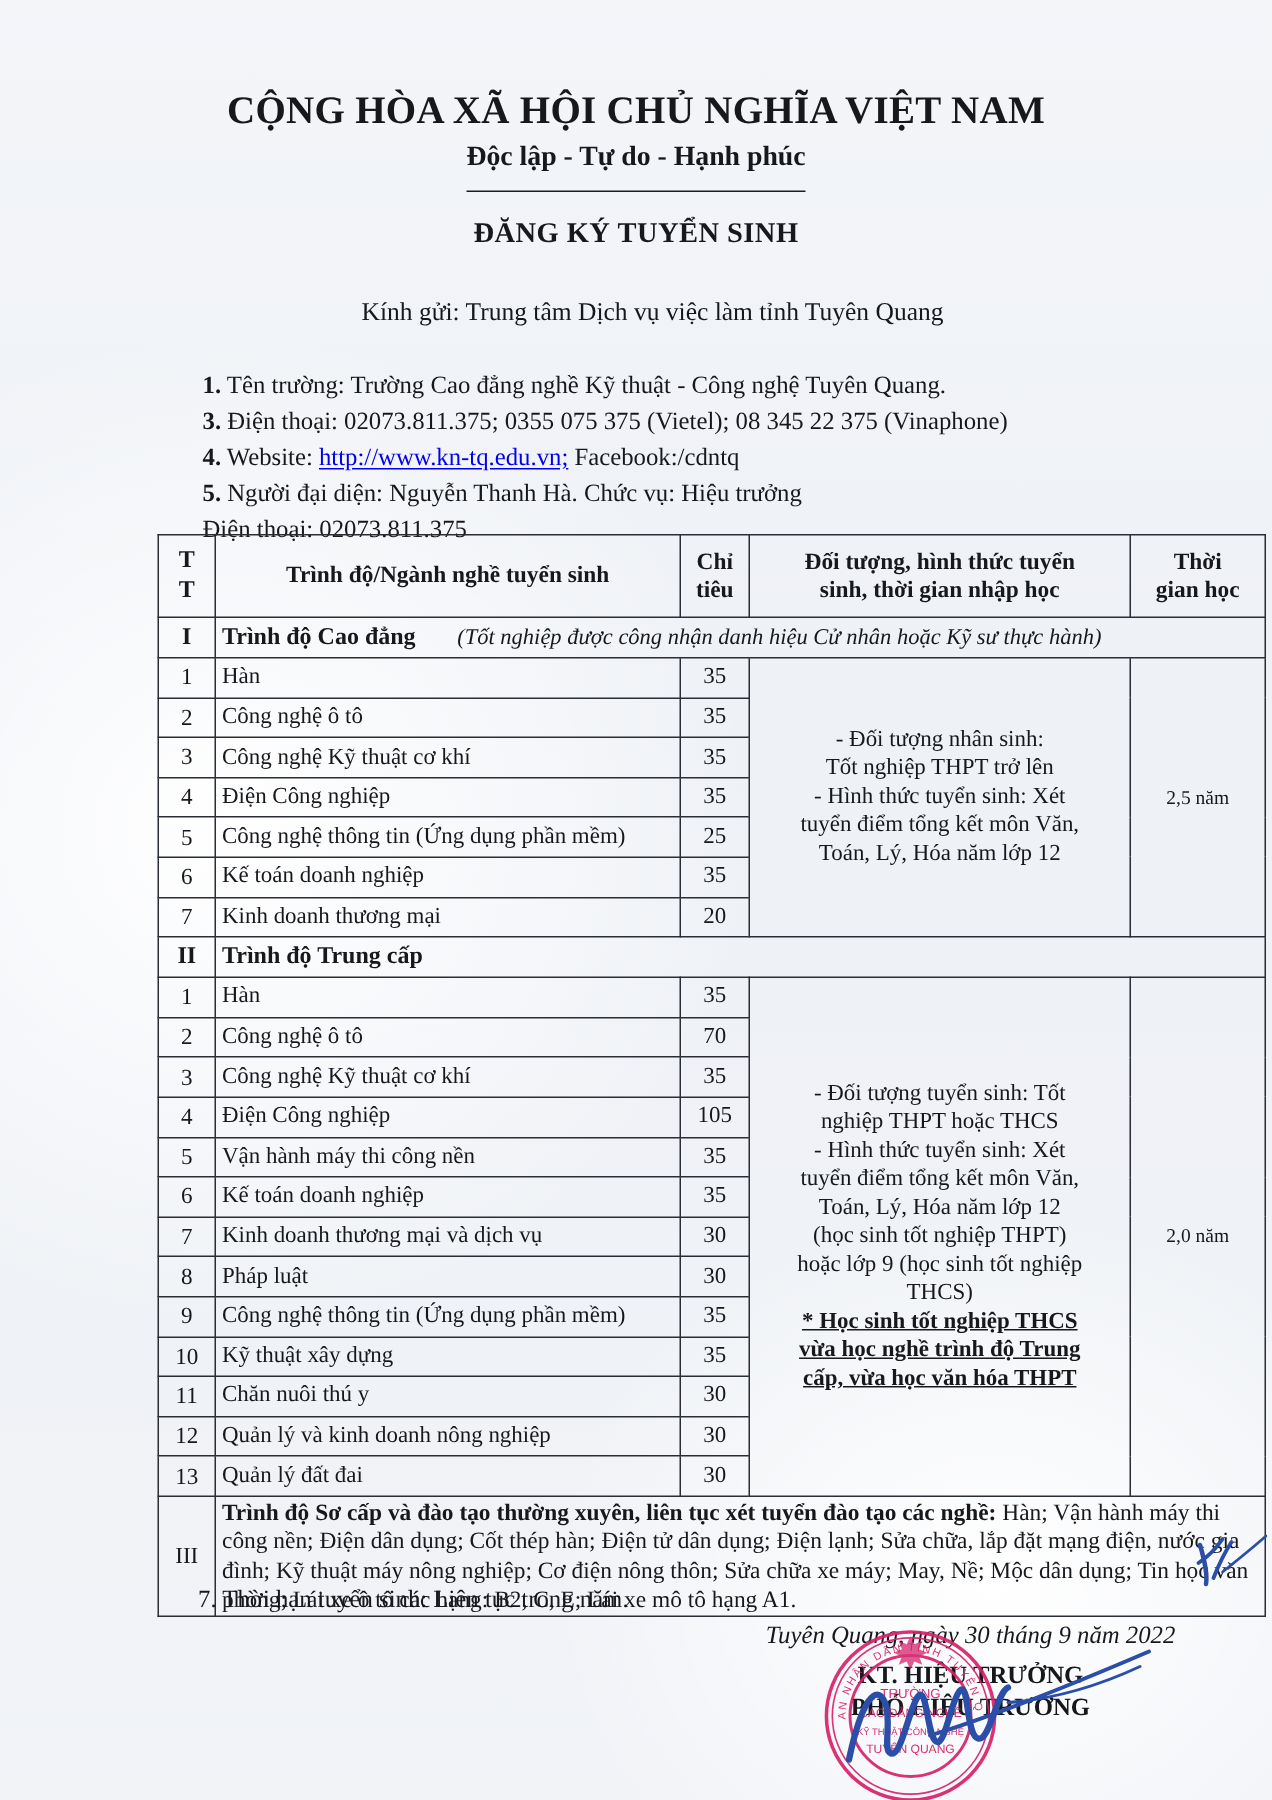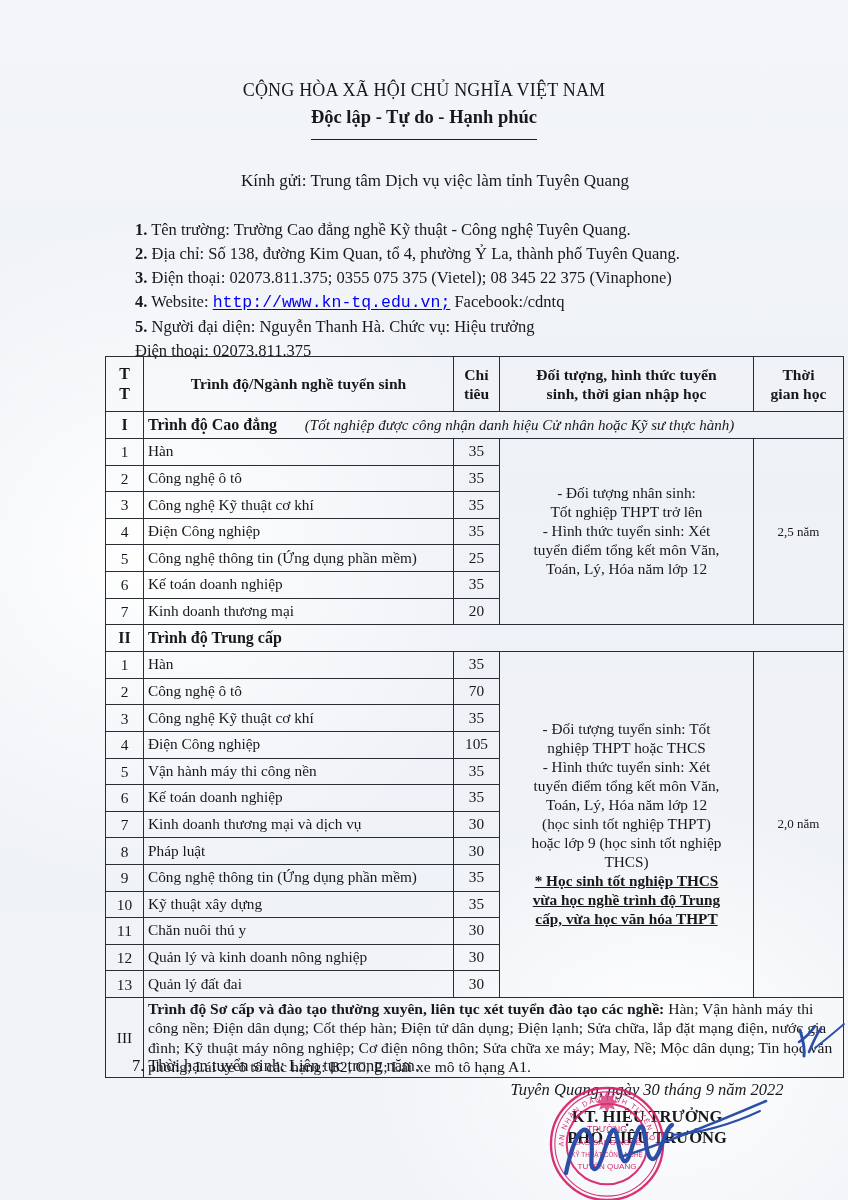--- a/index.html
+++ b/index.html
@@ -20,24 +20,24 @@
     inset: 0;
     background:
       radial-gradient(ellipse 60% 40% at 18% 46%, #ffffff 0%, rgba(255,255,255,0) 70%),
       radial-gradient(ellipse 50% 30% at 78% 88%, #ffffff 0%, rgba(255,255,255,0) 70%),
       linear-gradient(180deg, #f3f5f9 0%, #eef1f6 40%, #f1f3f7 100%);
   }
 
   
   .hdr { text-align: center; }
   .national-name {
-    font-size: 18px;
-    font-weight: normal;
+    font-size: 26px;
+    font-weight: bold;
     letter-spacing: .2px;
-    margin-top: 80px;
+    margin-top: 59px;
   }
   .motto {
     font-size: 18.5px;
     font-weight: bold;
     margin-top: 6px;
     display: inline-block;
     border-bottom: 1.6px solid #1b1d22;
     padding-bottom: 11px;
   }
   .doc-title {
@@ -58,21 +58,20 @@
     padding: 0 0 0 119px;
     list-style: none;
     font-size: 16.5px;
     line-height: 1.45;
   }
   .info li { white-space: nowrap; }
   .info .n { font-weight: bold; }
   .info .lnk {
     text-decoration: underline;
     text-underline-offset: 2px;
-    font-family: Liberation Mono, monospace;
   }
 
   
   table.reg {
     position: absolute;
     left: 105px;
     top: 356px;
     width: 738px;
     border-collapse: collapse;
     table-layout: fixed;
@@ -189,31 +188,28 @@
   }
 </style>
 </head>
 <body>
 
 <div class="page">
 
   <div class="hdr">
     <div class="national-name">CỘNG HÒA XÃ HỘI CHỦ NGHĨA VIỆT NAM</div>
     <div><span class="motto">Độc lập - Tự do - Hạnh phúc</span></div>
+    <div class="doc-title">ĐĂNG KÝ TUYỂN SINH</div>
     <div class="recipient">Kính gửi: Trung tâm Dịch vụ việc làm tỉnh Tuyên Quang</div>
   </div>
 
   <ul class="info">
     <li>
       <span class="n">1.</span>
       <span>Tên trường: Trường Cao đẳng nghề Kỹ thuật - Công nghệ Tuyên Quang.</span>
-    </li>
-    <li>
-      <span class="n">2.</span>
-      <span>Địa chỉ: Số 138, đường Kim Quan, tổ 4, phường Ỷ La, thành phố Tuyên Quang.</span>
     </li>
     <li>
       <span class="n">3.</span>
       <span>Điện thoại: 02073.811.375; 0355 075 375 (Vietel); 08 345 22 375 (Vinaphone)</span>
     </li>
     <li>
       <span class="n">4.</span>
       <span>Website: </span><a class="lnk" href="#">http://www.kn-tq.edu.vn;</a><span>  Facebook:/cdntq</span>
     </li>
     <li>

